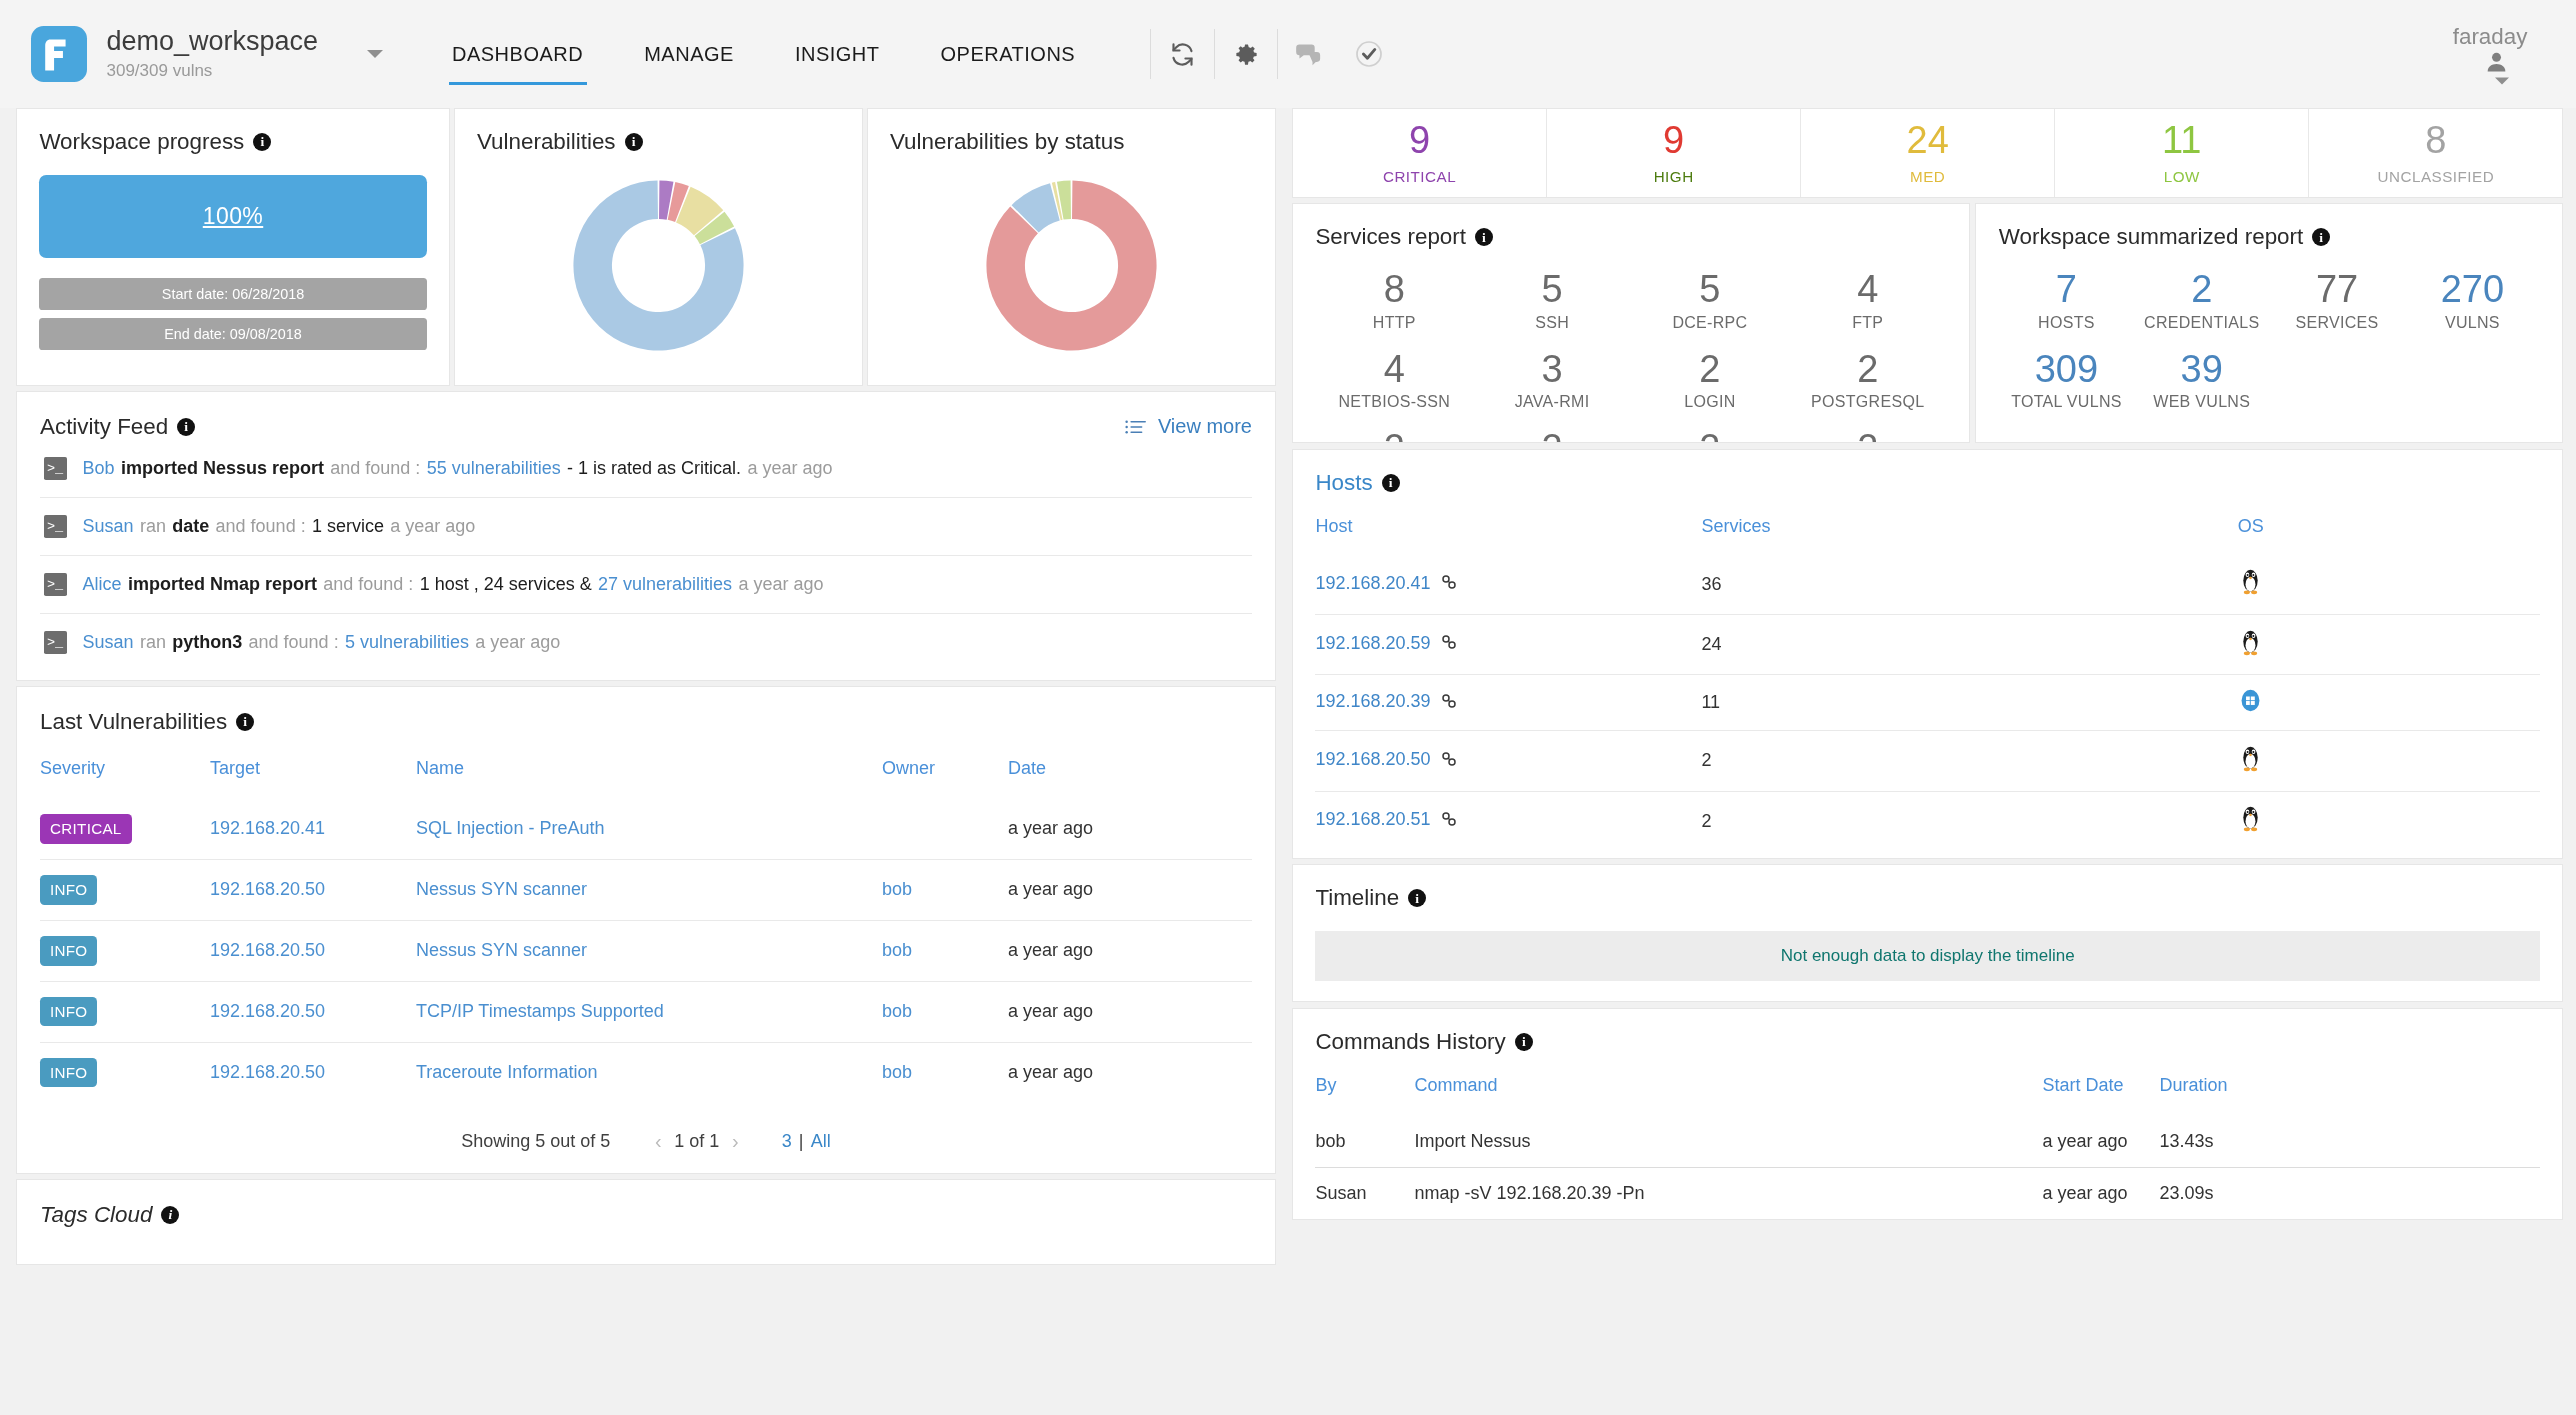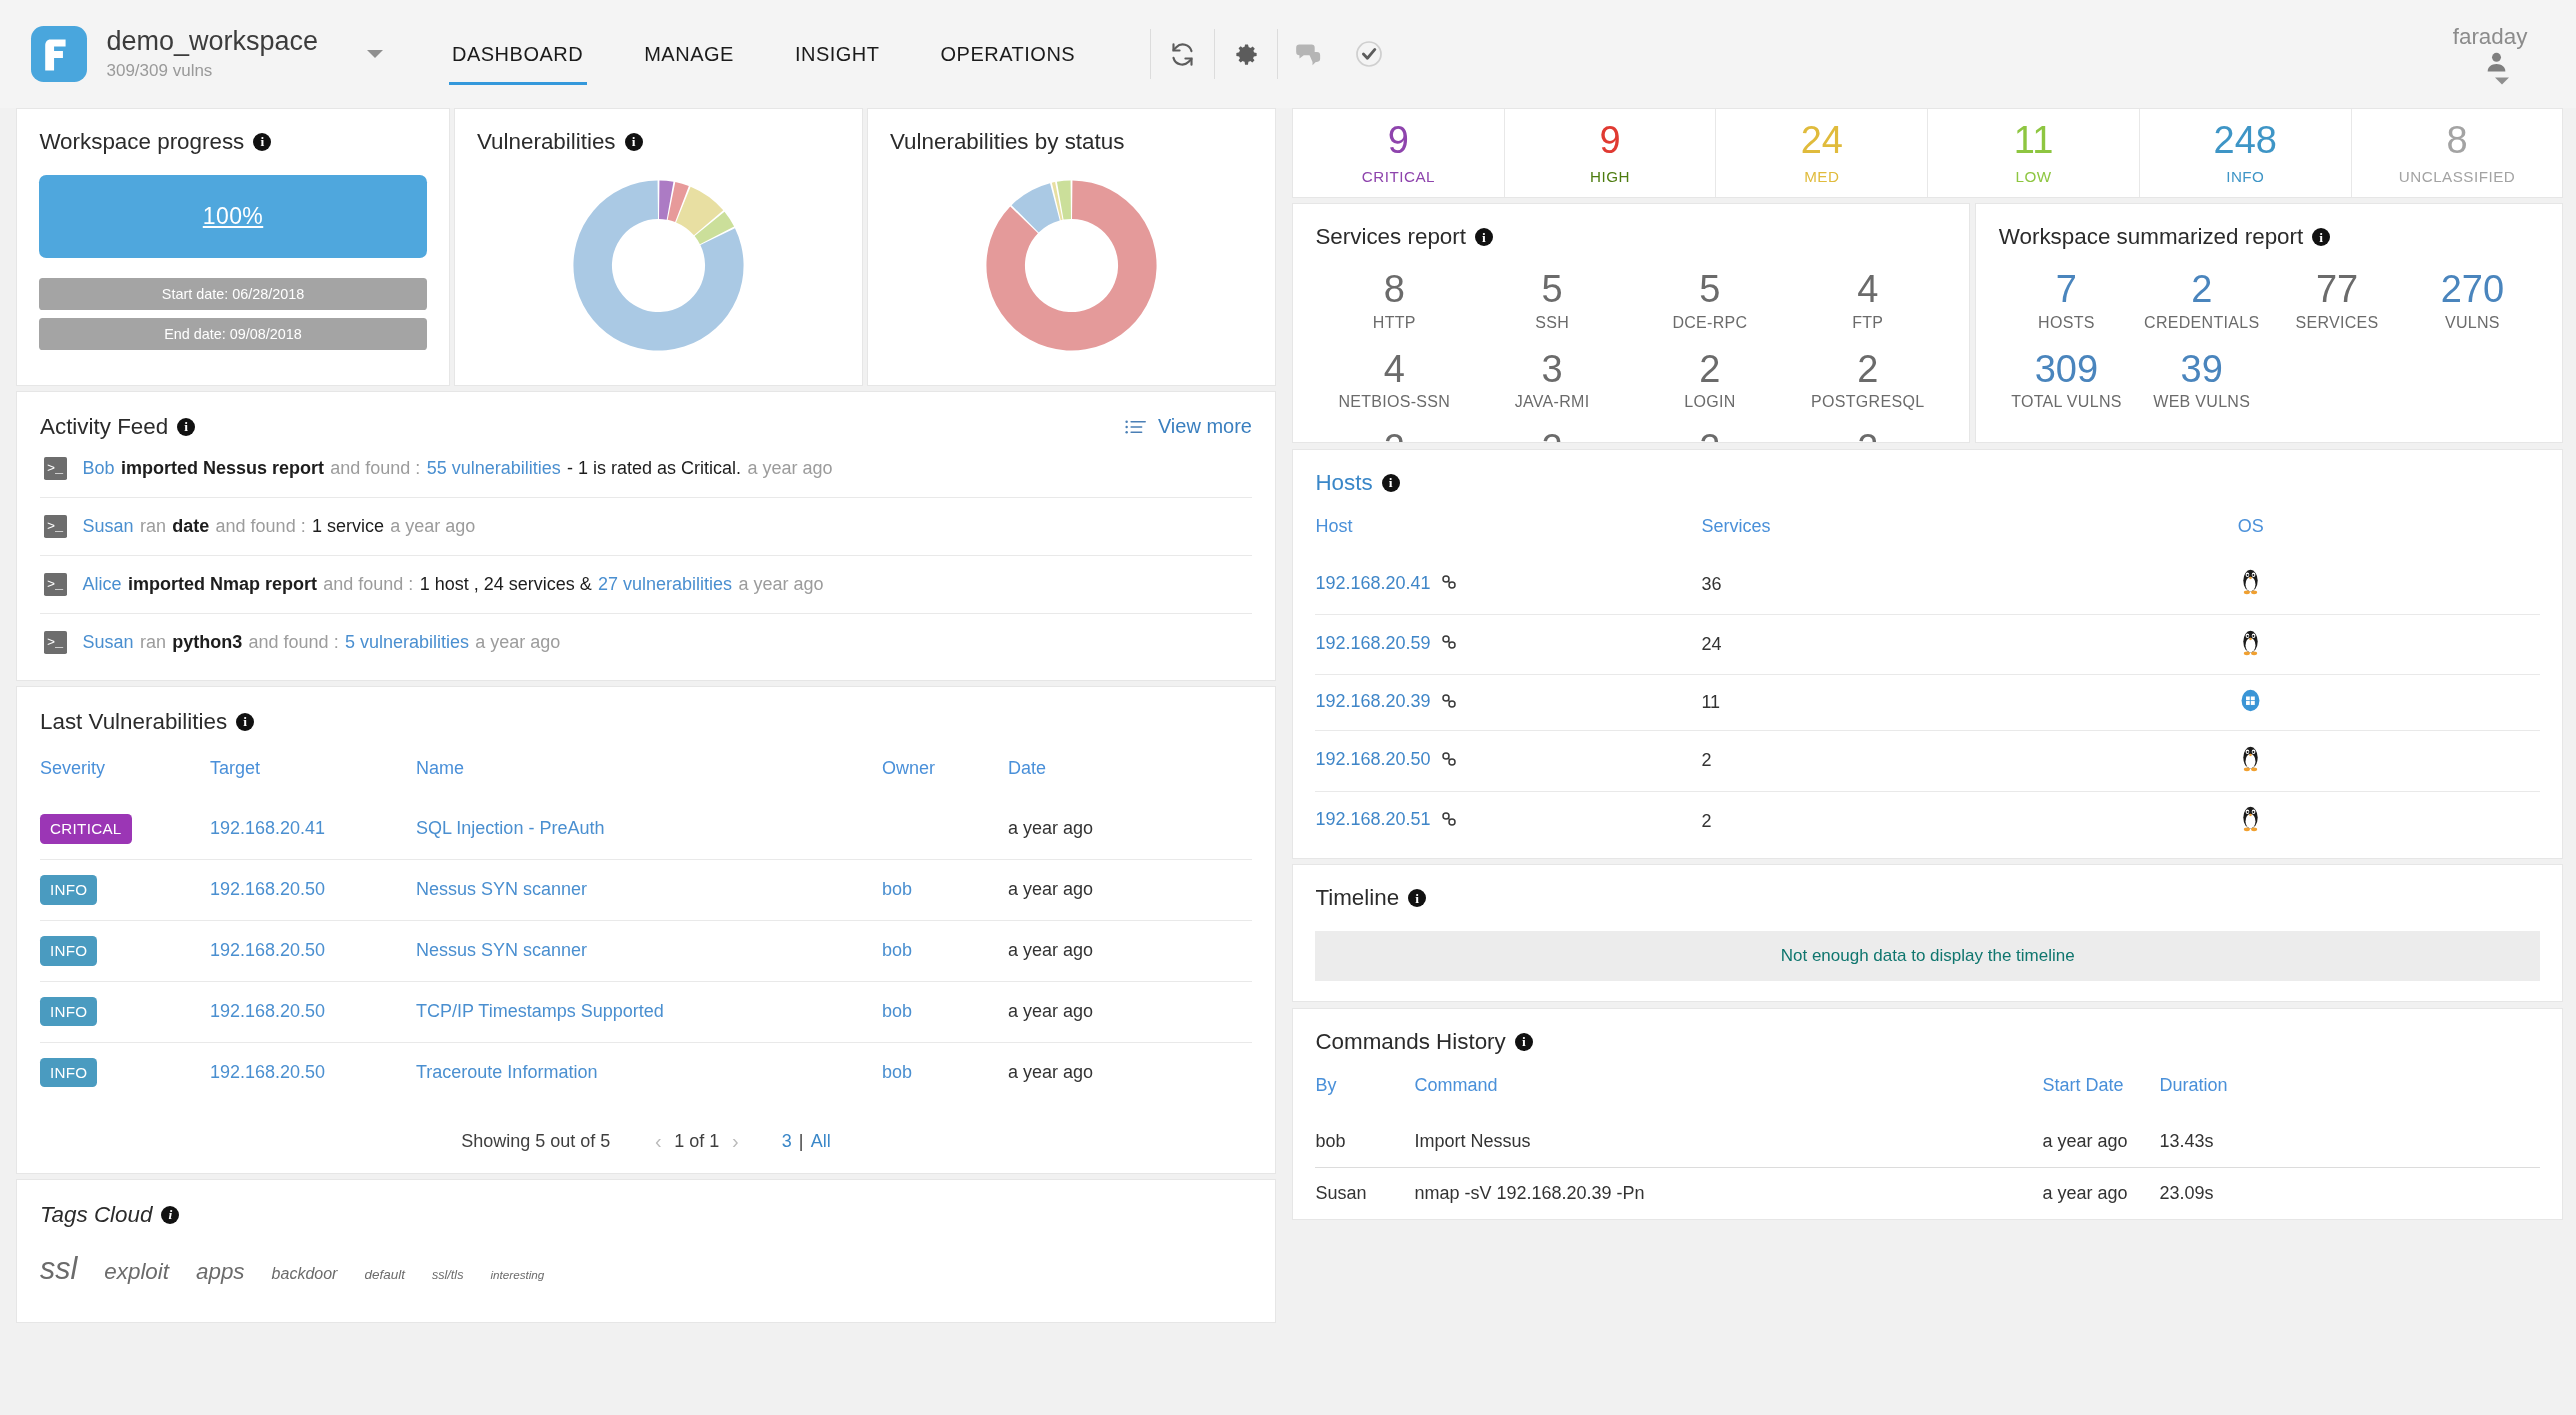--- a/index.html
+++ b/index.html
@@ -443,29 +443,20 @@
         <span class="pipe">|</span>
         <span class="lnk">All</span>
       </div>
     </div>
 
     <div class="card card-tags">
       <div class="card-title">
         <span>Tags Cloud</span>
         <span class="info-i">i</span>
       </div>
-      <div class="tag-list" id="tag-list">
-          <span class="tag" style="font-size: 30.5px;">ssl</span>
-          <span class="tag" style="font-size: 22.4px;">exploit</span>
-          <span class="tag" style="font-size: 22.4px;">apps</span>
-          <span class="tag" style="font-size: 16px;">backdoor</span>
-          <span class="tag" style="font-size: 13.5px;">default</span>
-          <span class="tag" style="font-size: 12.6px;">ssl/tls</span>
-          <span class="tag" style="font-size: 11.7px;">interesting</span>
-        </div>
     </div>
   </div>
 
   <div class="col-right">
 
     <div class="card card-sev" id="sev-row">
         <div class="sev-cell">
           <div class="sev-num" style="color:#8e44ad">9</div>
           <div class="sev-lbl" style="color:#8e44ad">CRITICAL</div>
         </div>
@@ -473,24 +464,20 @@
           <div class="sev-num" style="color:#e03a32">9</div>
           <div class="sev-lbl" style="color:#4d7c0f">HIGH</div>
         </div>
         <div class="sev-cell">
           <div class="sev-num" style="color:#e0bb3c">24</div>
           <div class="sev-lbl" style="color:#e0bb3c">MED</div>
         </div>
         <div class="sev-cell">
           <div class="sev-num" style="color:#8ec641">11</div>
           <div class="sev-lbl" style="color:#8ec641">LOW</div>
-        </div>
-        <div class="sev-cell">
-          <div class="sev-num" style="color:#3e95c6">248</div>
-          <div class="sev-lbl" style="color:#3e95c6">INFO</div>
         </div>
         <div class="sev-cell">
           <div class="sev-num" style="color:#a3a3a3">8</div>
           <div class="sev-lbl" style="color:#a3a3a3">UNCLASSIFIED</div>
         </div>
       </div>
 
     <div class="row-reports">
       <div class="card card-services">
         <div class="card-title">

